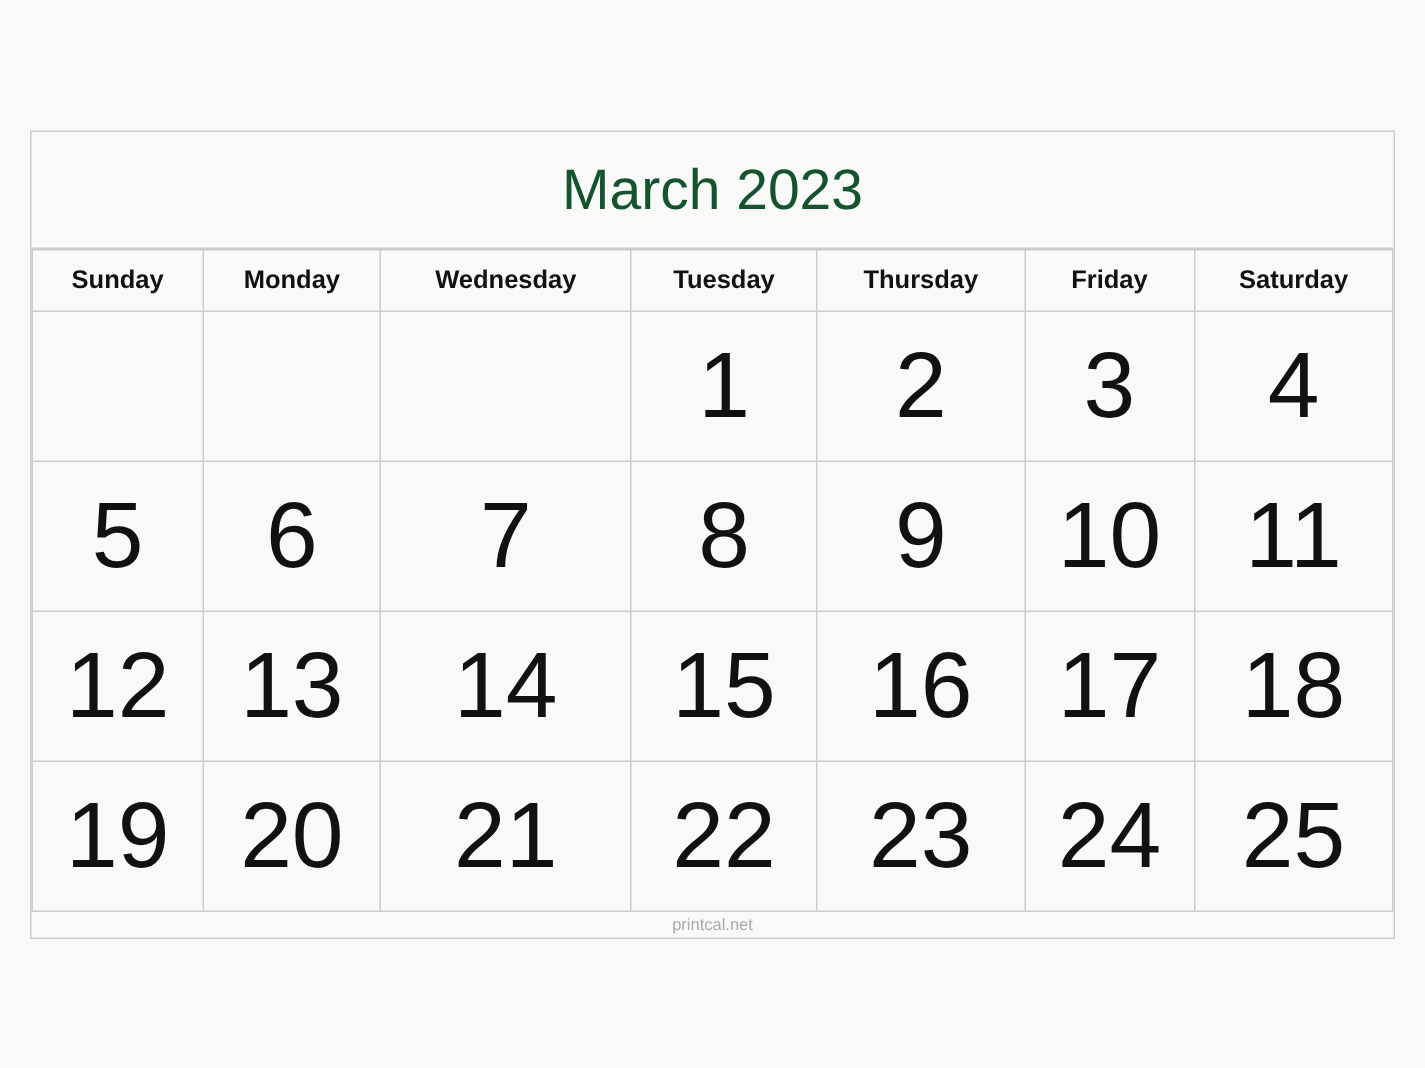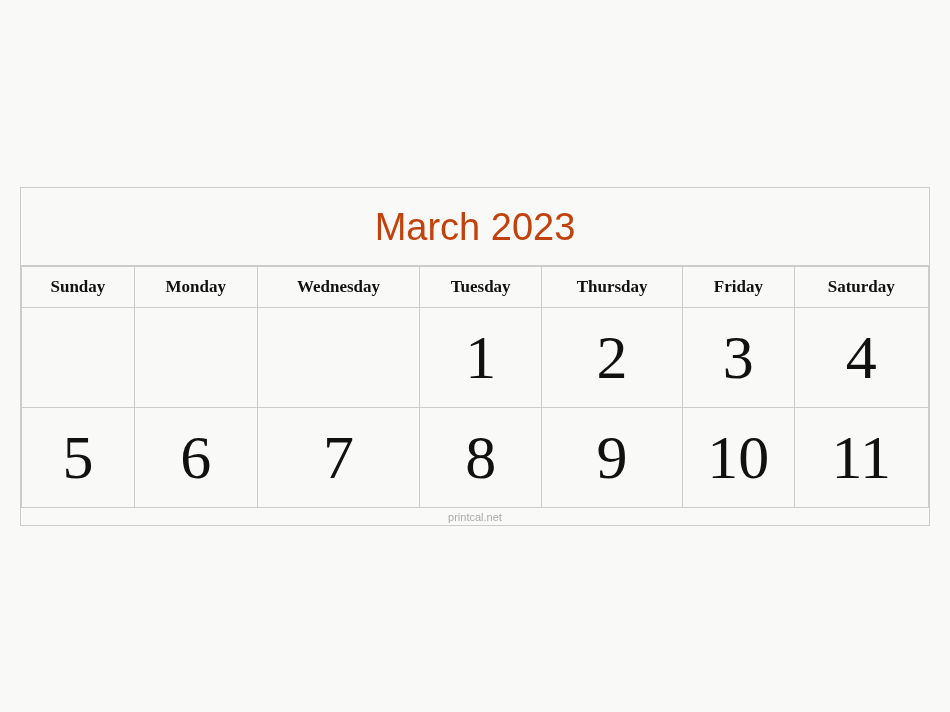--- a/index.html
+++ b/index.html
@@ -22,28 +22,27 @@
       width: 910px;
       background-color: #f9f9f7;
       border: 1px solid #ccc;
     }
 
     .calendar-title {
       text-align: center;
       font-size: 38px;
       font-weight: normal;
       padding: 18px 10px 16px;
-      color: #c2410c;
+      color: #14532d;
       border-bottom: 1px solid #ccc;
     }
 
     .calendar-grid {
       width: 100%;
       border-collapse: collapse;
-      font-family: Liberation Serif, serif;
     }
 
     .calendar-grid th {
       border: 1px solid #ccc;
       text-align: center;
       padding: 10px 4px;
       font-size: 17px;
       font-weight: bold;
       color: #111;
       background-color: #f9f9f7;
@@ -100,16 +99,34 @@
         </tr>
         <tr>
           <td>5</td>
           <td>6</td>
           <td>7</td>
           <td>8</td>
           <td>9</td>
           <td>10</td>
           <td>11</td>
         </tr>
+        <tr>
+          <td>12</td>
+          <td>13</td>
+          <td>14</td>
+          <td>15</td>
+          <td>16</td>
+          <td>17</td>
+          <td>18</td>
+        </tr>
+        <tr>
+          <td>19</td>
+          <td>20</td>
+          <td>21</td>
+          <td>22</td>
+          <td>23</td>
+          <td>24</td>
+          <td>25</td>
+        </tr>
       </tbody>
   </table>
   <div class="watermark">printcal.net</div>
 </div>
 
 </body></html>

